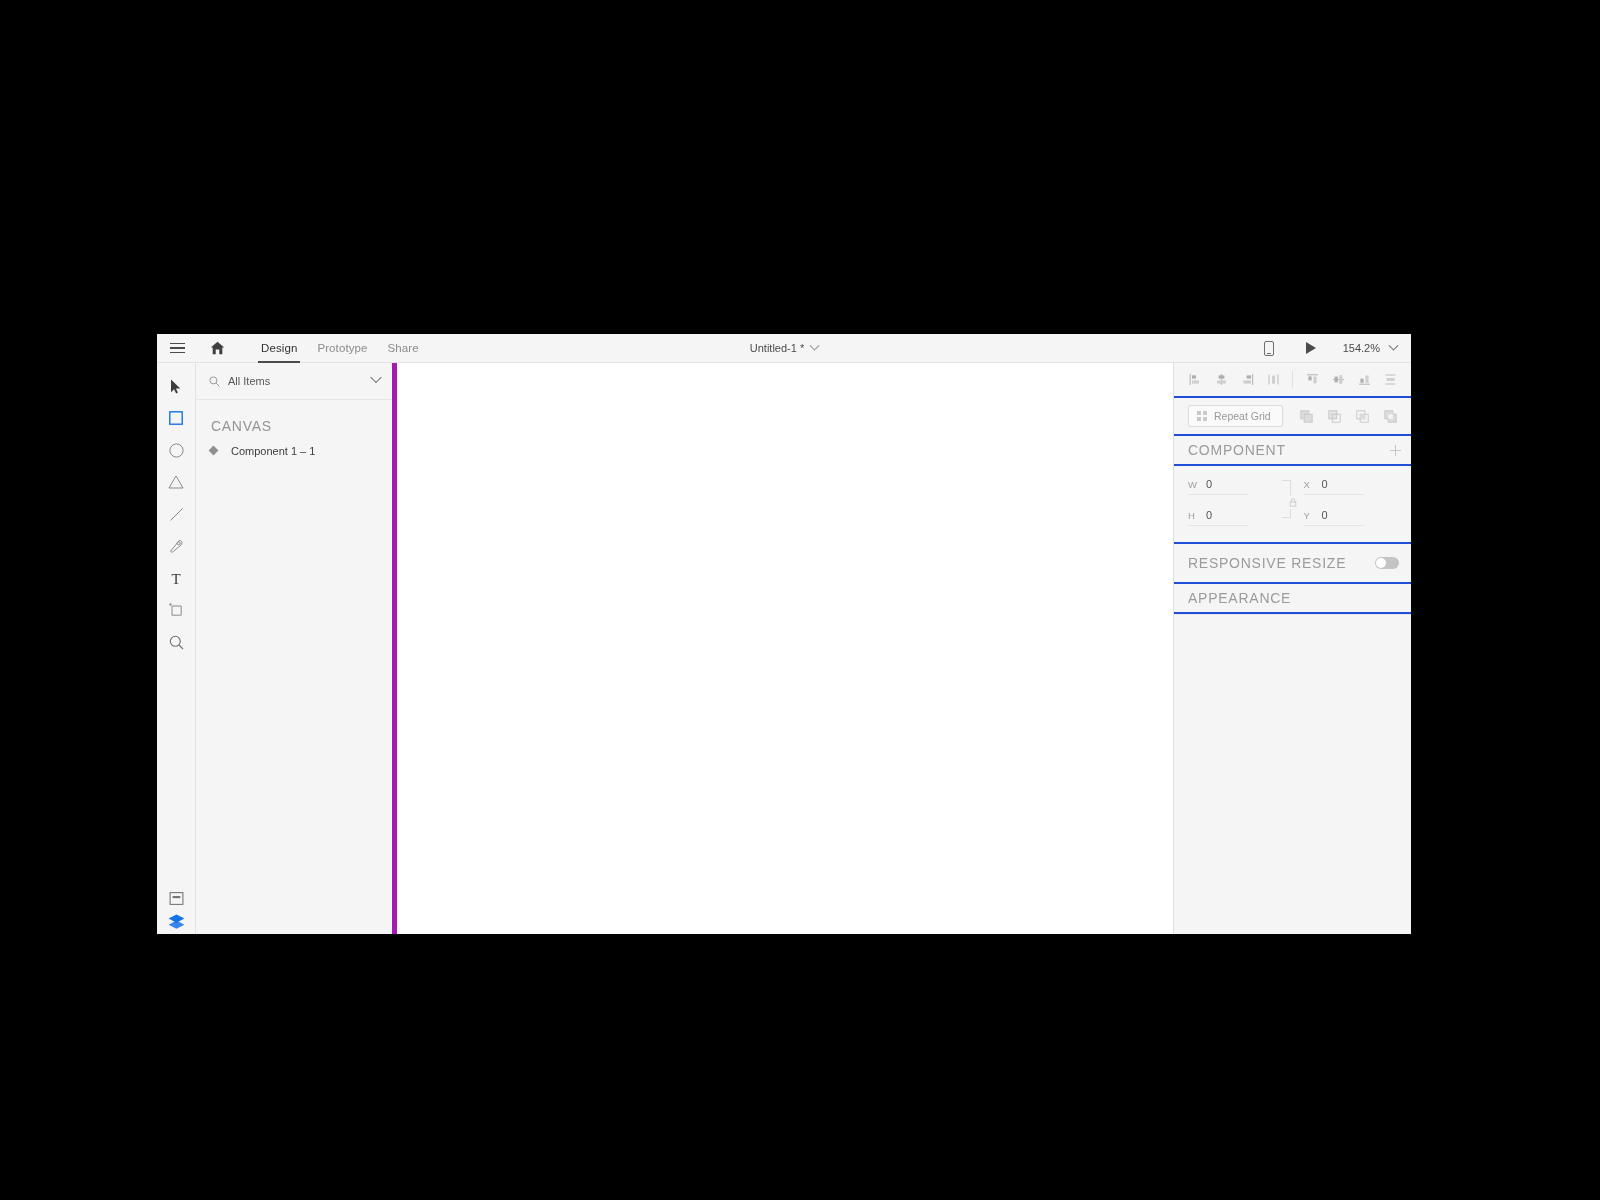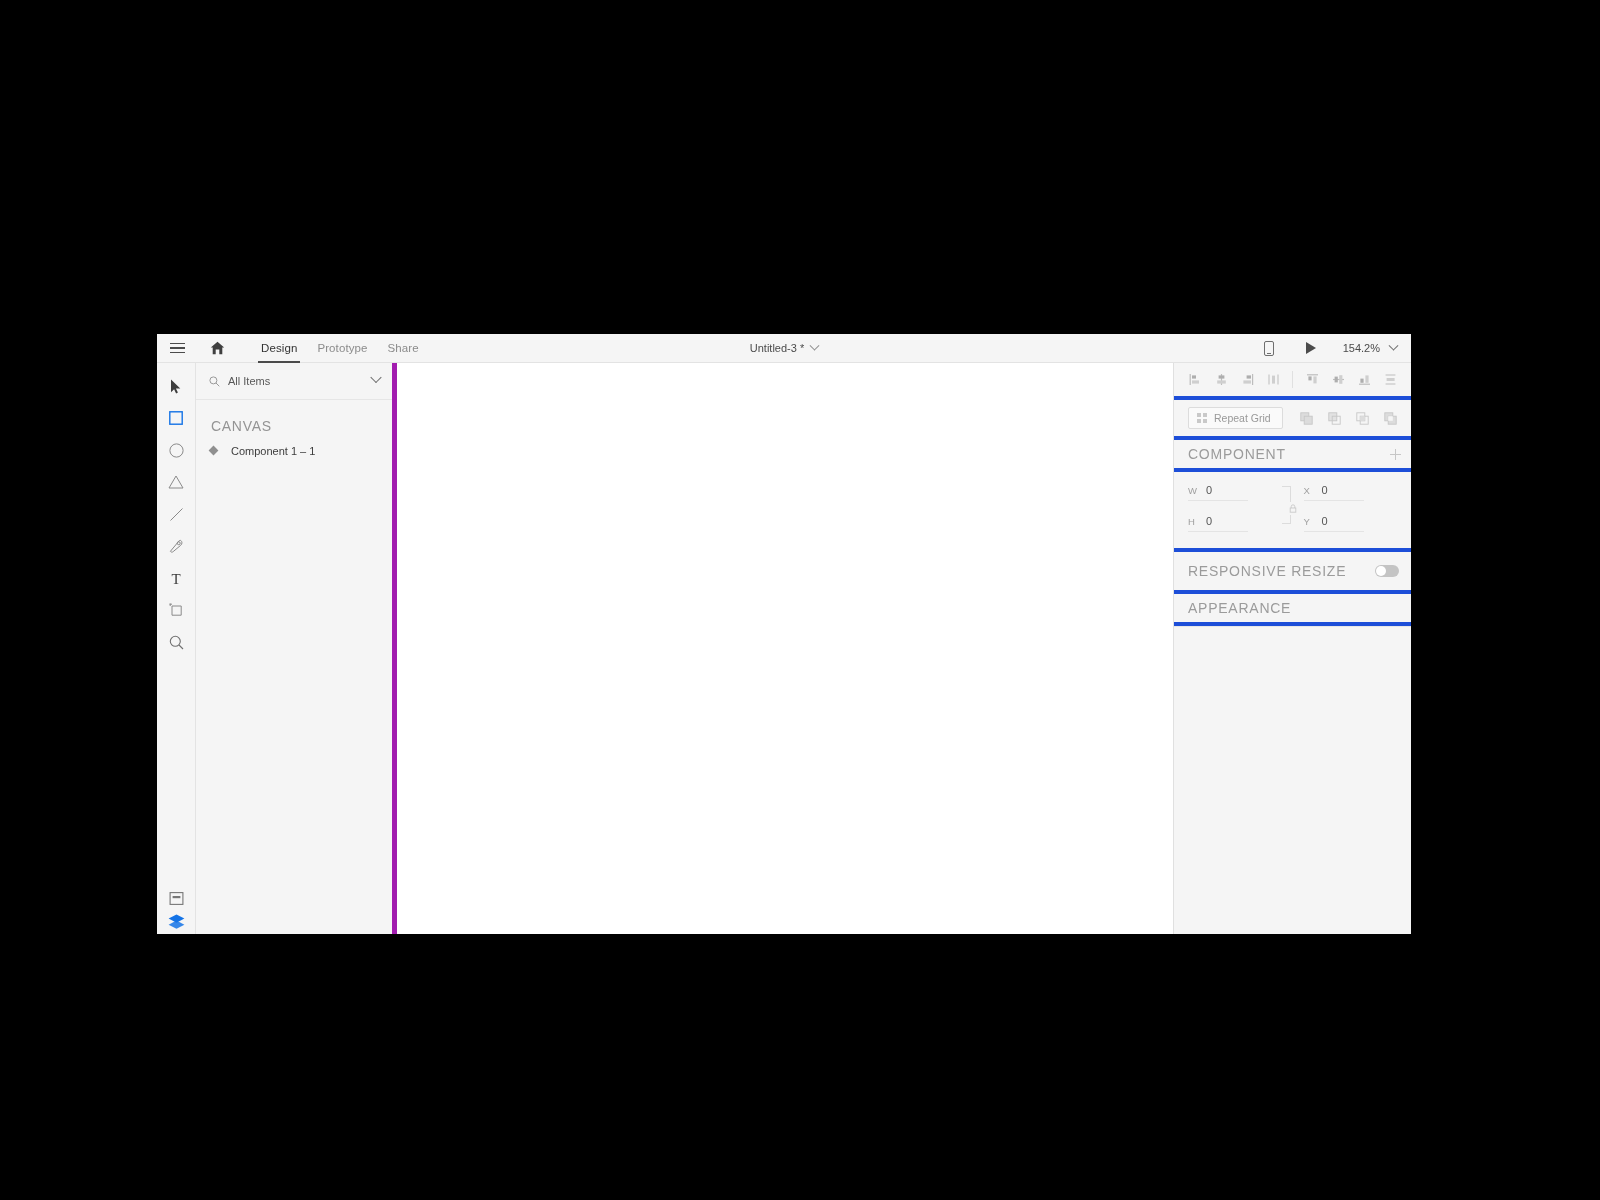--- a/index.html
+++ b/index.html
@@ -187,21 +187,21 @@
     position: relative;
   }
 
   
   #property-panel {
     width: 237px;
     background: #f5f5f5;
     display: flex; flex-direction: column;
   }
   .pp-section {
-    border-bottom: 4px solid #1d4ed8;
+    border-bottom: 2px solid #1d4ed8;
   }
   #align-row {
     height: 33px;
     display: flex; align-items: center;
     padding: 0 8px;
   }
   .align-group { display: flex; align-items: center; }
   .align-btn {
     width: 26px; height: 26px;
     display: flex; align-items: center; justify-content: center;
@@ -347,21 +347,21 @@
       </svg>
     </div>
 
     <div class="nav-tabs">
       <div class="nav-tab active">Design</div>
       <div class="nav-tab">Prototype</div>
       <div class="nav-tab">Share</div>
     </div>
 
     <div id="doc-title-wrap">
-      <span id="doc-title">Untitled-3 *</span>
+      <span id="doc-title">Untitled-1 *</span>
       <span class="chev-down"></span>
     </div>
 
     <div id="top-bar-right">
       <div class="tb-icon-btn">
         <div id="device-preview-icon"></div>
       </div>
       <div class="tb-icon-btn">
         <div id="play-icon"></div>
       </div>

